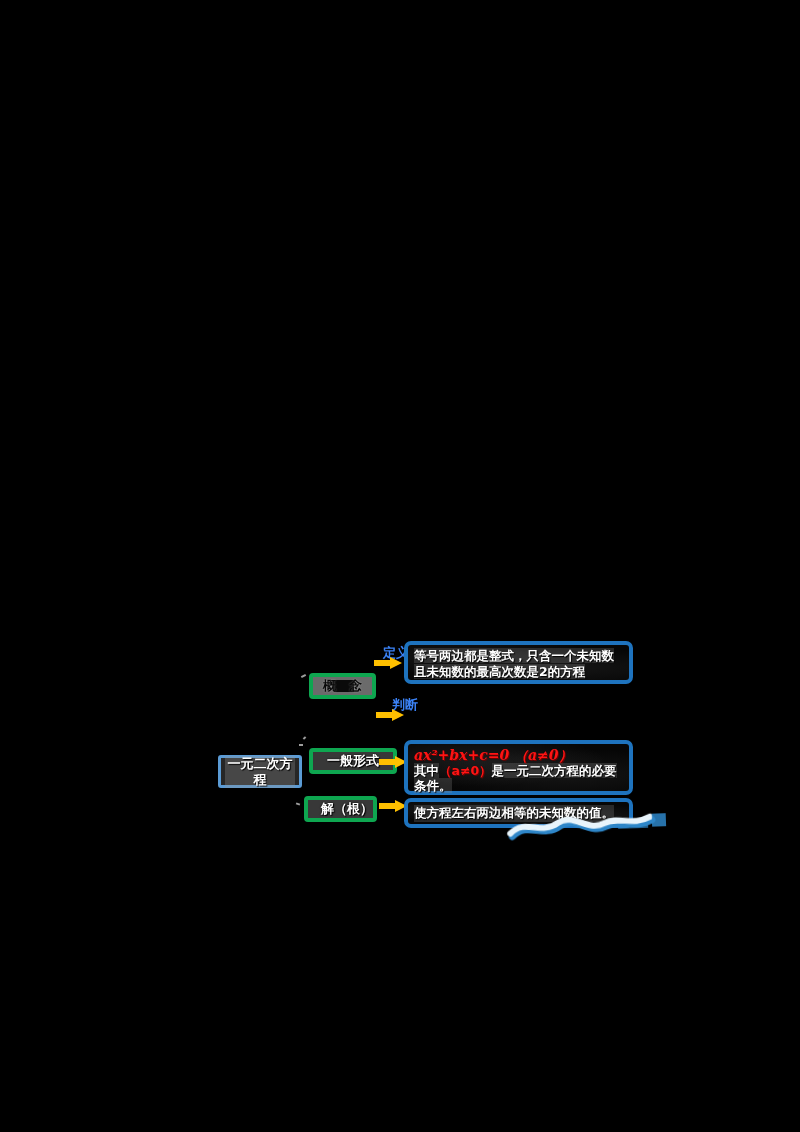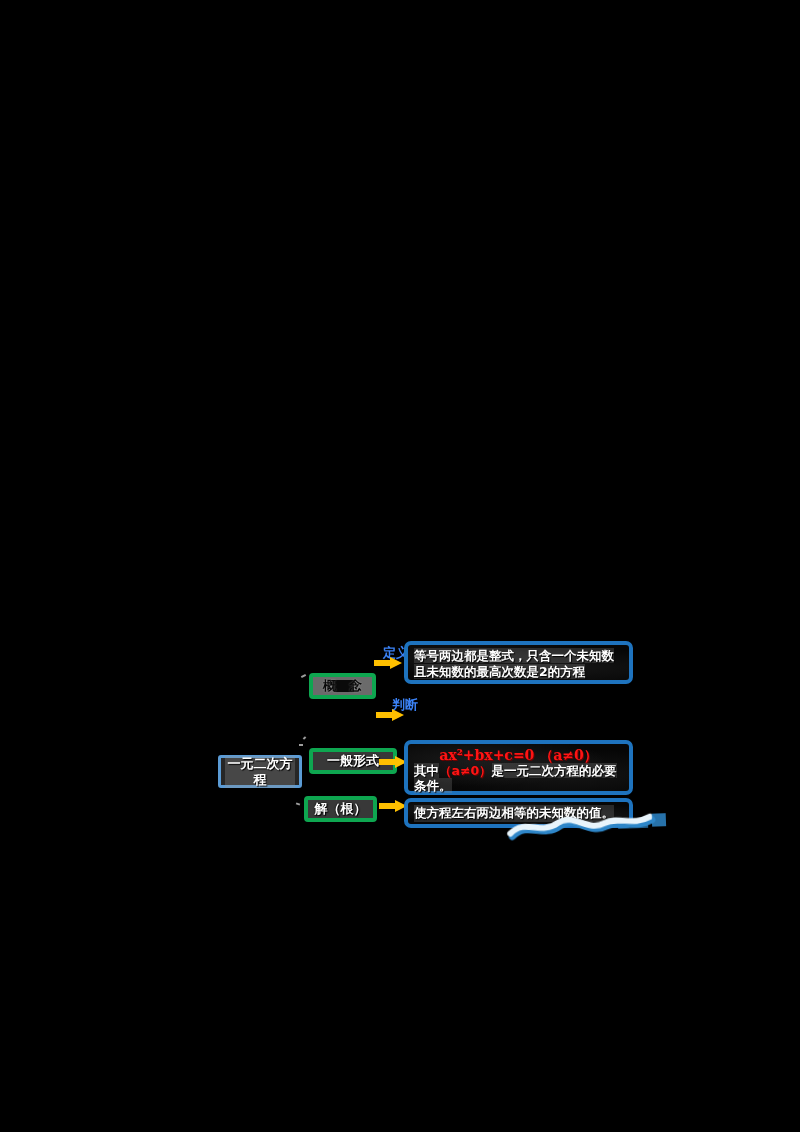--- a/index.html
+++ b/index.html
@@ -30,21 +30,21 @@
     text-shadow:1px 1px 1px #000, 0 0 2px #000; white-space:nowrap;
   }
   #branch-concept { left:309px; top:673px; width:67px; height:26px;
     background:#6b6b6b; color:#0a0a0a; text-shadow:0 0 2px rgba(255,255,255,0.35); }
   #branch-concept .gapmask {
     position:absolute; left:21px; top:3px; width:20px; height:12px;
     background:#0a0a0a; z-index:1;
   }
   #branch-concept .lbl { position:relative; z-index:2; }
   #branch-general-form { left:309px; top:748px; width:88px; height:26px; }
-  #branch-solution     { left:304px; top:796px; width:73px; height:26px; }
+  #branch-solution     { left:304px; top:796px; width:73px; height:26px;justify-content:flex-end; }
 
   
   .sub-label {
     position:absolute; color:#3b82f6; font-weight:bold; font-size:13px;
     text-shadow:1px 1px 1px #000; white-space:nowrap;margin-left:12px;
   }
   #definition-label { left:371px; top:644px; }
   #judgment-label   { left:380px; top:696px; }
 
   
@@ -71,22 +71,22 @@
       radial-gradient(ellipse at 72% 65%, rgba(130,130,130,0.12), transparent 60%),
       #060606;
     color:#fff; font-weight:bold; padding:3px 6px 2px 6px;
     text-shadow:1px 1px 1px #000;
   }
   .mottle { background:rgba(140,140,140,0.26); box-decoration-break:clone; }
   #definition-content { top:641px; height:43px; font-size:12.5px; line-height:16px; }
   #judgment-content   { top:687px; height:47px; font-size:11.5px; line-height:13.3px; }
   #general-form-content { top:740px; height:55px; font-size:12.5px; line-height:15px; }
   #general-form-content .formula {
-    display:block; text-align:center; font-family:"DejaVu Serif","Liberation Serif",serif;
-    font-size:14px; line-height:16px; color:#FF1414;
+    display:block; font-family:"DejaVu Serif","Liberation Serif",serif;
+    font-style:italic; font-size:14px; line-height:16px; color:#FF1414;
     text-shadow:1px 1px 0 #6d0000; background:none;
   }
   .red-hl { color:#FF1414; text-shadow:1px 1px 0 #6d0000;margin-top:20px; }
   #solution-content {
     top:798px; height:30px; font-size:12.5px; display:flex; align-items:center;
     white-space:nowrap;
   }
 
   
   .tick { position:absolute; background:rgba(210,210,210,0.75); height:2px; }

